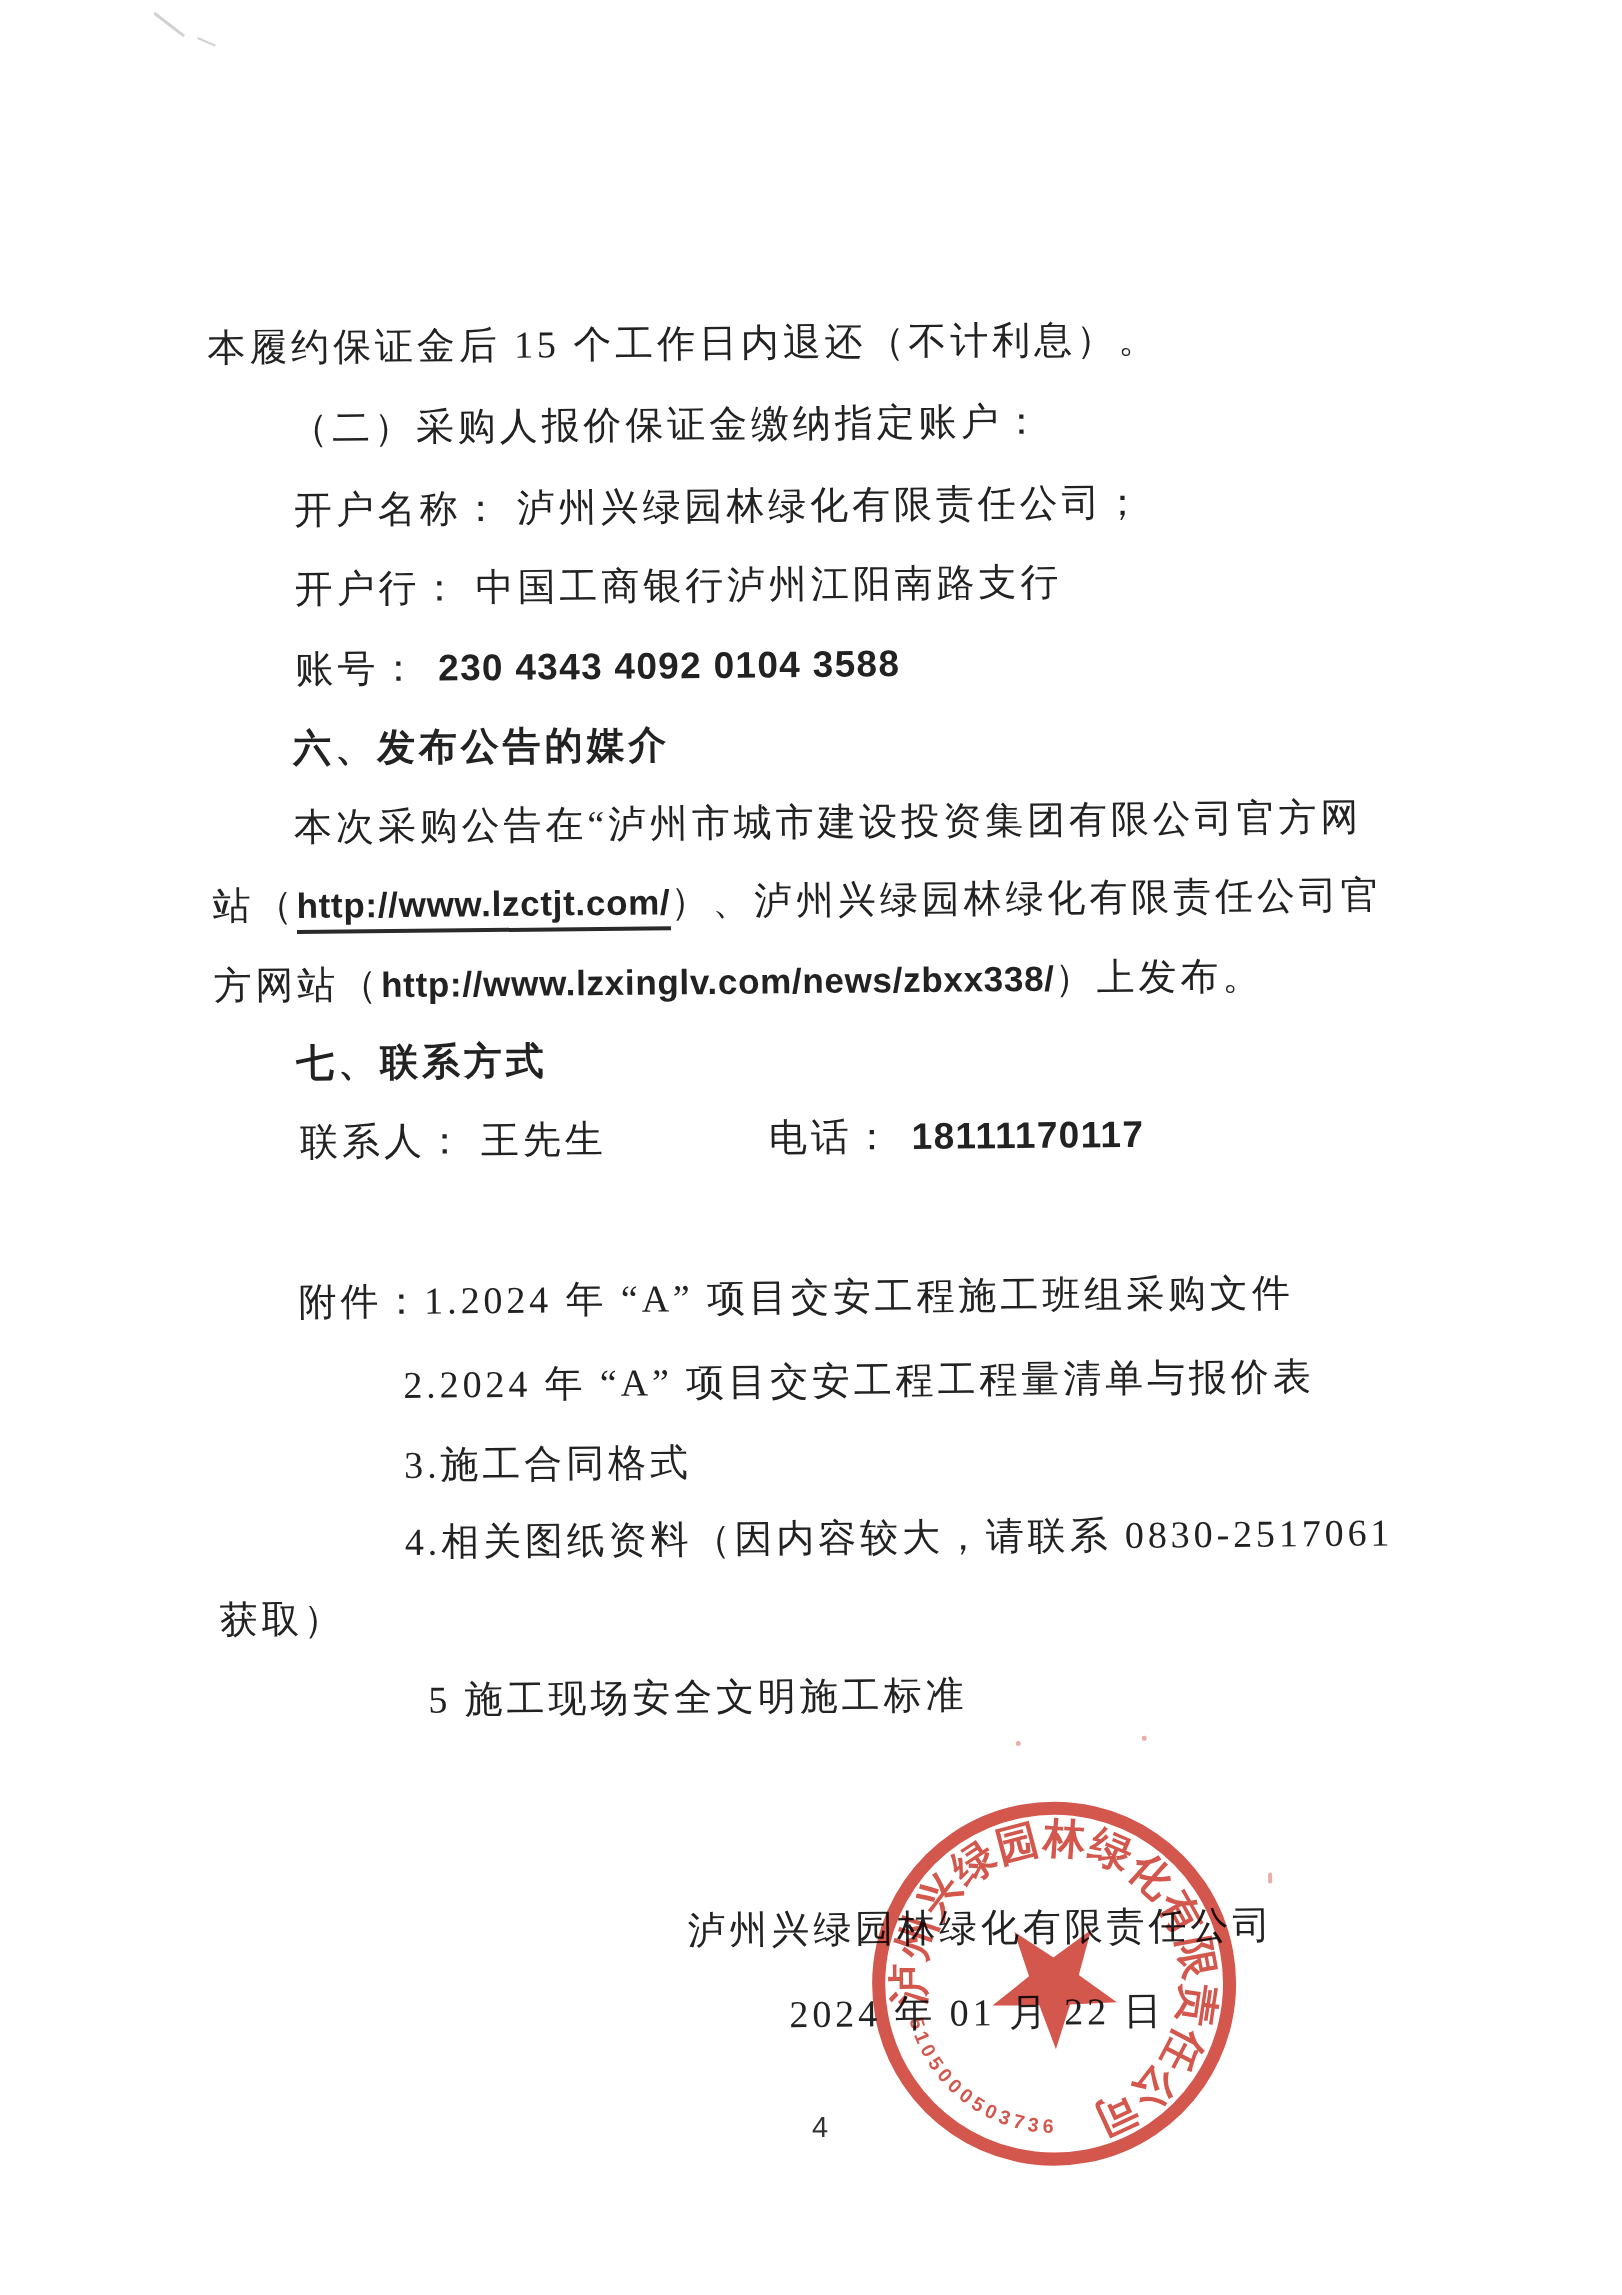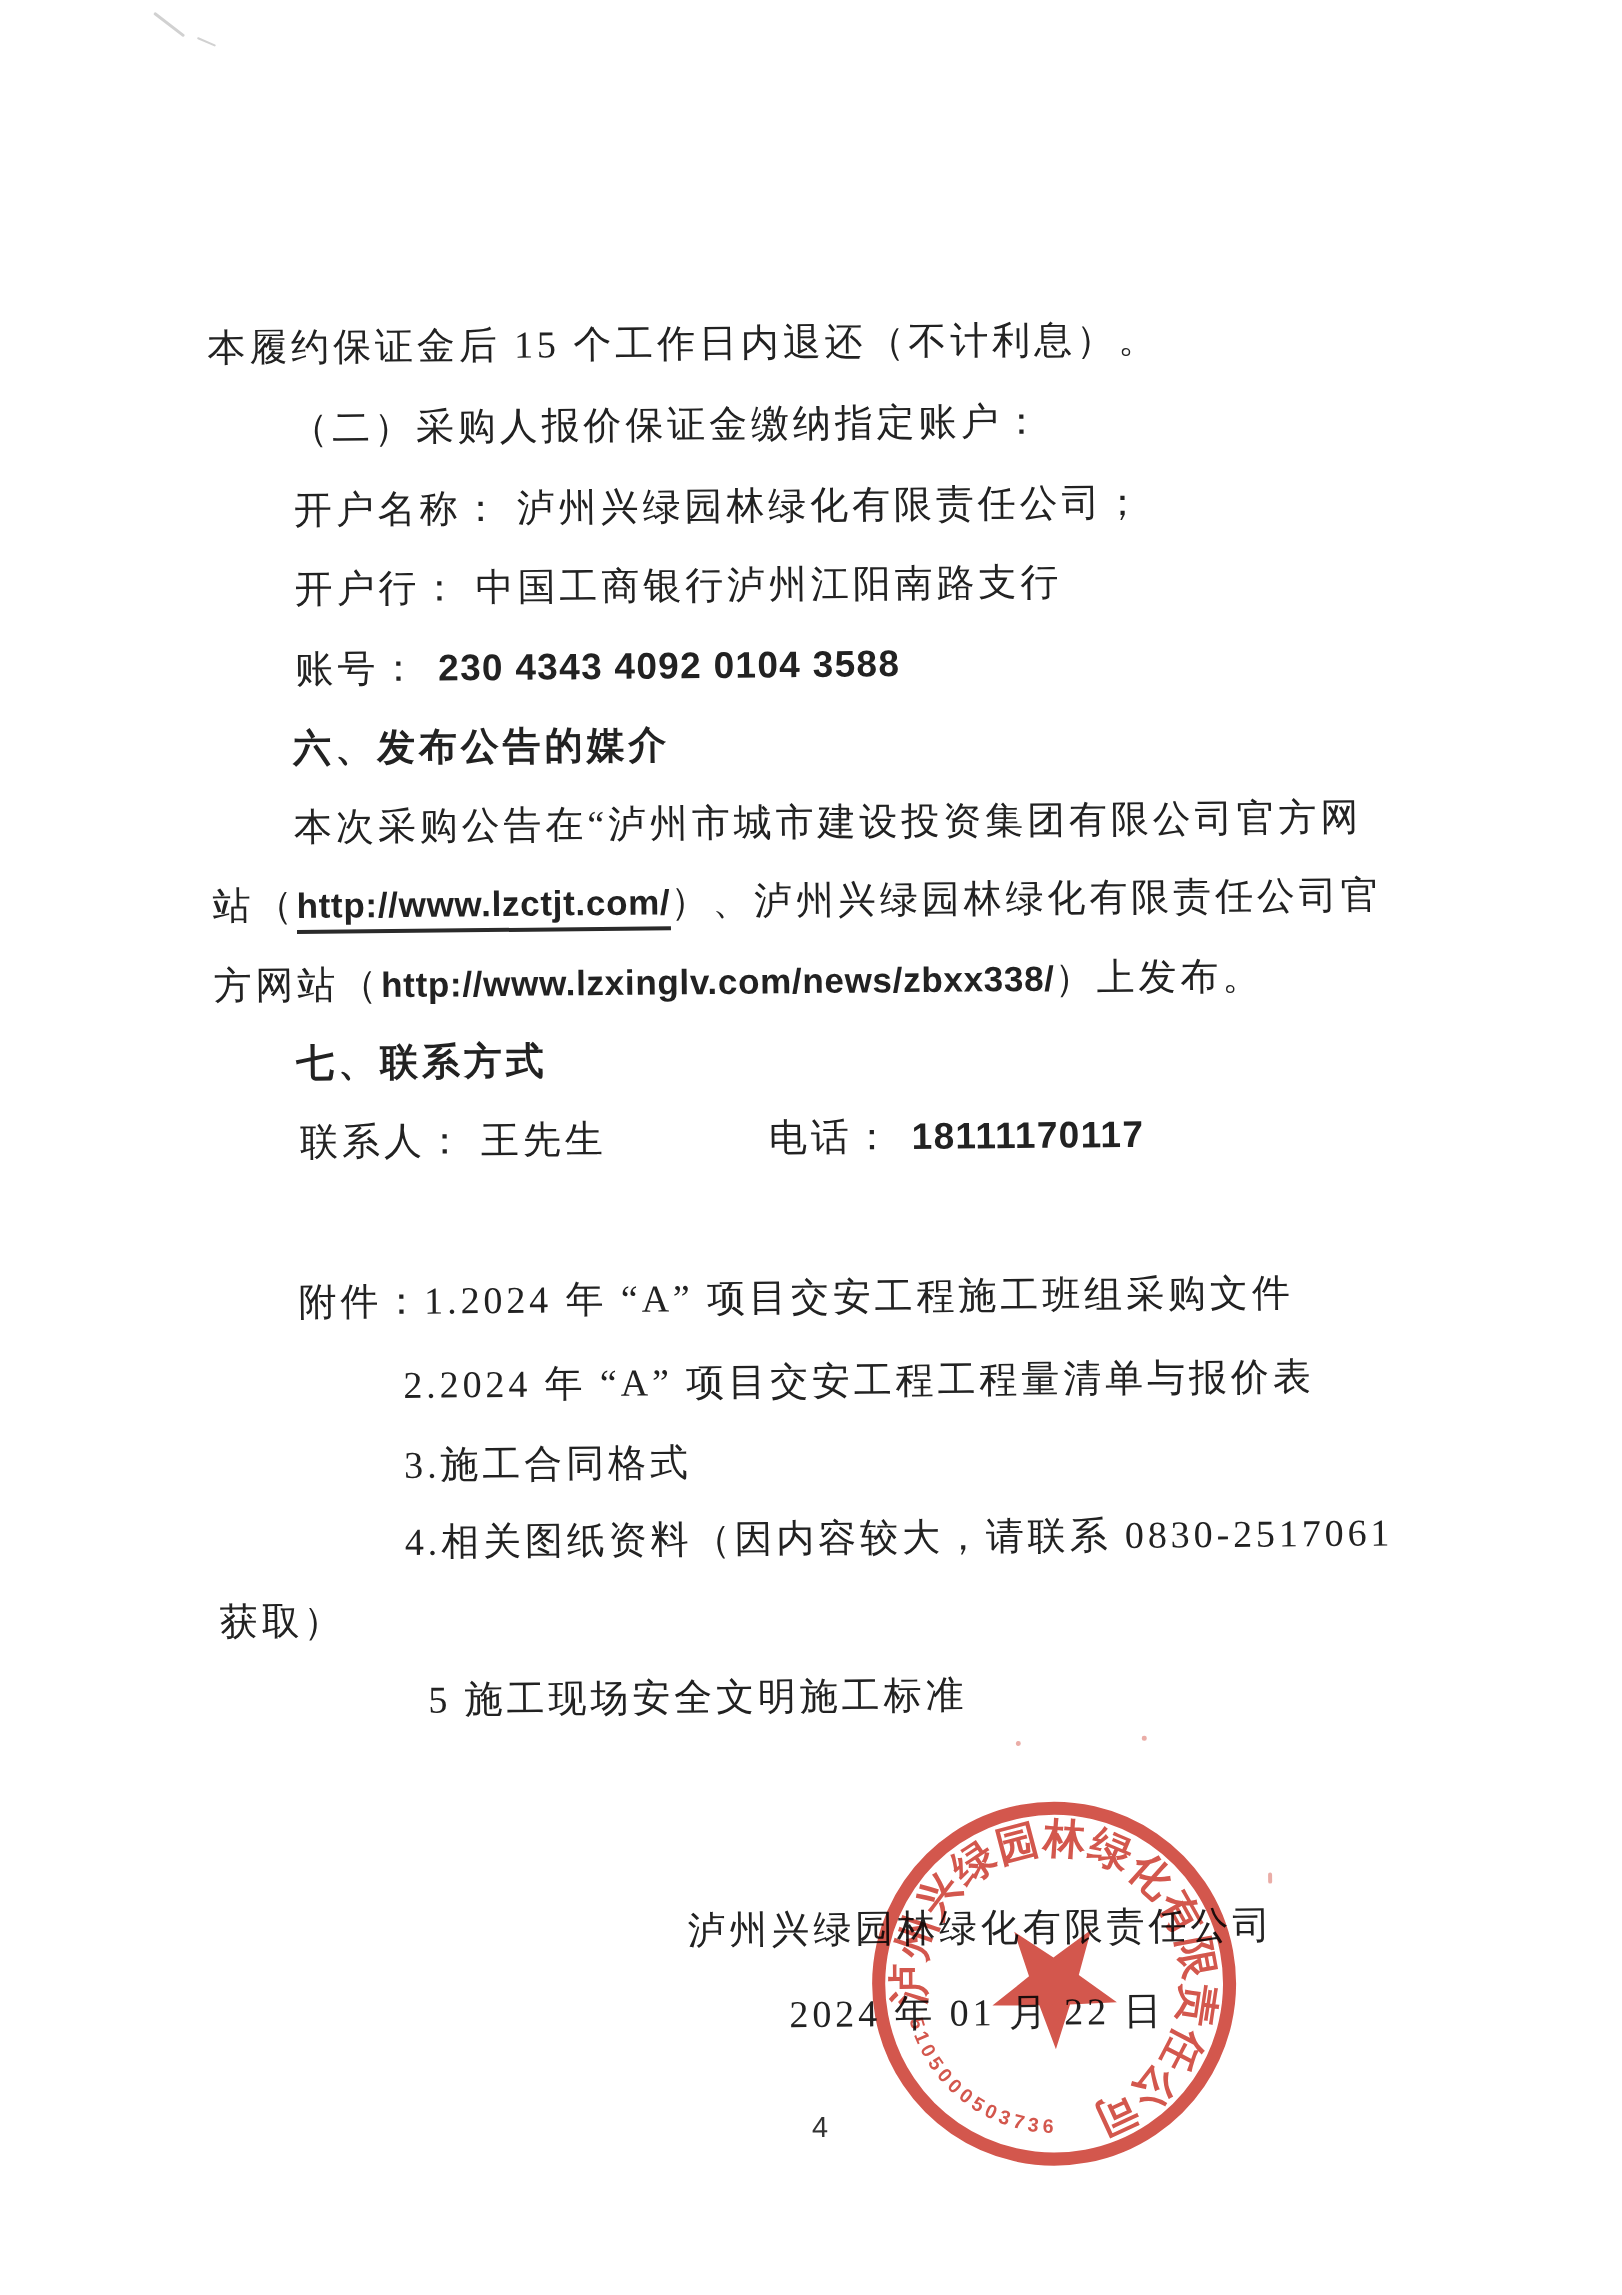--- a/index.html
+++ b/index.html
@@ -51,21 +51,21 @@
   <div class="line" style="left:301px;top:1116px;"><span>联系人： 王先生</span><span class="phone-block"><span>电话：</span><span class="digits">18111170117</span></span></div>
 
   <div class="line" style="left:298px;top:1276px;"><span>附件：</span><span>1.2024 年 “A” 项目交安工程施工班组采购文件</span></div>
 
   <div class="line" style="left:402px;top:1360px;">2.2024 年 “A” 项目交安工程工程量清单与报价表</div>
 
   <div class="line" style="left:402px;top:1440px;">3.施工合同格式</div>
 
   <div class="line" style="left:402px;top:1517px;">4.相关图纸资料（因内容较大，请联系 0830-2517061</div>
 
-  <div class="line" style="left:216px;top:1595px;">获取）</div>
+  <div class="line" style="left:216px;top:1595px;font-family:Liberation Mono, monospace;">获取）</div>
 
   <div class="line" style="left:424px;top:1675px;">5 施工现场安全文明施工标准</div>
 
   <div class="dot" style="left:1011px;top:1743px;width:5.2px;height:5.2px;"></div>
   <div class="dot" style="left:1137px;top:1739px;width:4.6px;height:4.6px;"></div>
   <div class="dot" style="left:1262px;top:1877px;width:3.9px;height:10.5px;border-radius:2px;"></div>
 
   <div class="sig" style="left:681px;top:1904px;">泸州兴绿园林绿化有限责任公司</div>
 
   <div class="sig" style="left:782px;top:1989px;">2024 年 01 月 22 日</div>

